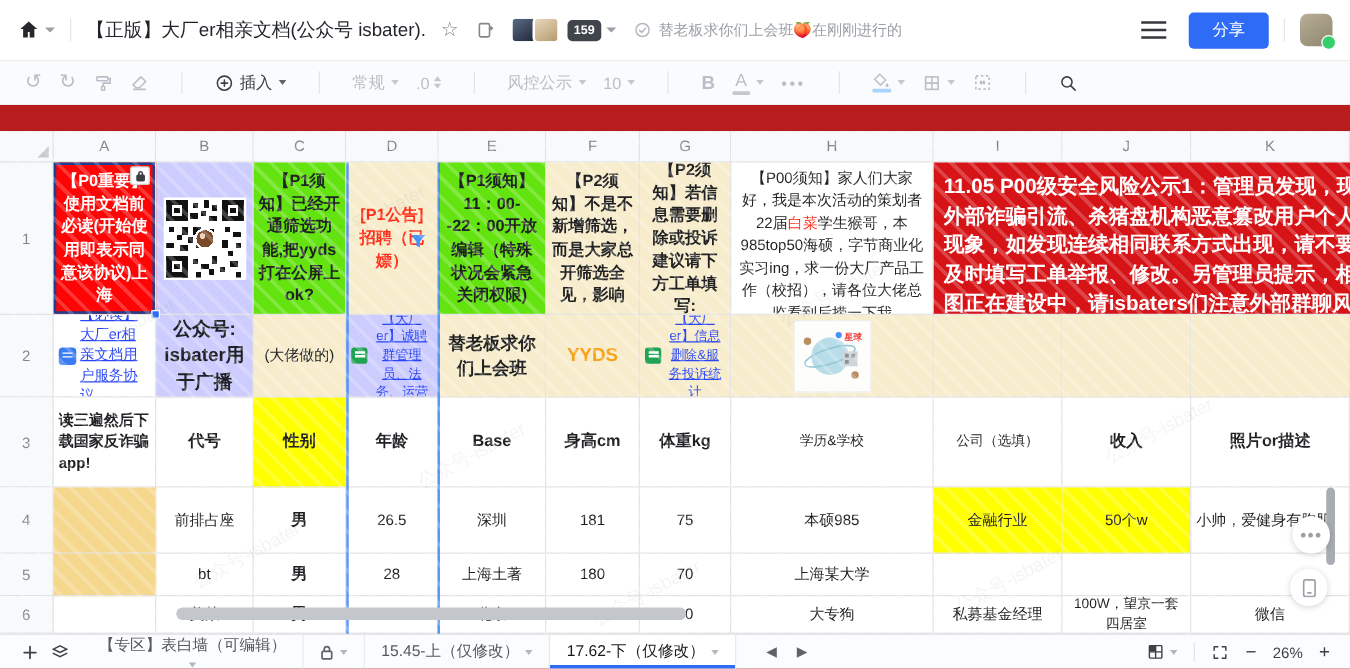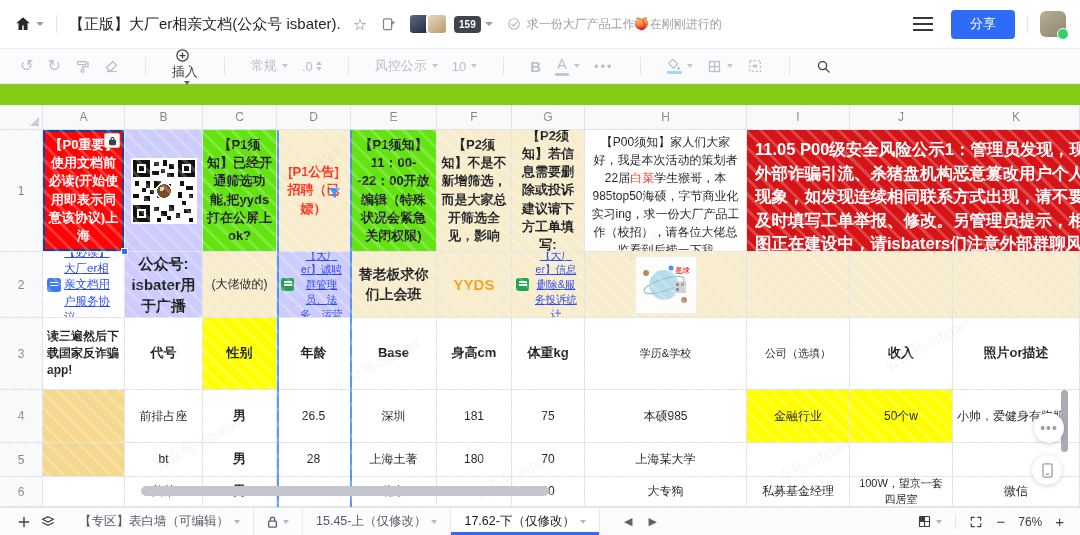--- a/index.html
+++ b/index.html
@@ -1,19 +1,19 @@
 <!DOCTYPE html>
 <html><head>
 <meta charset="utf-8">
 <style>
   * { box-sizing: border-box; }
   html,body { margin:0; padding:0; background:#e9eaec; }
   #app {
     position:relative; width:1080px; height:535px; overflow:hidden;
-    background:#84cc16; font-family:"Liberation Sans","DejaVu Sans",sans-serif;
+    background:#b91c1c; font-family:"Liberation Sans","DejaVu Sans",sans-serif;
     color:#1f2329; font-size:12px;
   }
   
   #topbar { position:absolute; top:0; left:0; width:1080px; height:48px; background:#fff;
     display:flex; align-items:center; padding:0 14px; }
   .tb-ic { color:#202124; display:inline-flex; align-items:center; justify-content:center; }
   .caret { width:0; height:0; border-left:4px solid transparent; border-right:4px solid transparent;
     border-top:4px solid #9aa0a6; display:inline-block; margin-left:4px; }
   .vdiv { width:1px; height:18px; background:#e3e5e8; margin:0 12px; }
   #doc-title { font-size:15px; color:#1f2329; margin-right:12px; white-space:nowrap; }
@@ -31,21 +31,21 @@
   #user-avatar { width:26px; height:26px; border-radius:6px; background:linear-gradient(145deg,#b9ae96,#8e8671); position:relative; }
   #user-avatar .badge { position:absolute; right:-3px; bottom:-3px; width:12px; height:12px;
     background:#35d06b; border-radius:50%; border:1.5px solid #fff; }
   
   #toolbar { position:absolute; top:48px; left:0; width:1080px; height:36px; background:#fafbfc;
     border-top:1px solid #eceef1; border-bottom:1px solid #eceef1;
     display:flex; align-items:center; padding:0 20px; gap:14px; }
   .t-ic { color:#b9bec7; font-size:16px; line-height:1; display:inline-flex; align-items:center; cursor:pointer; }
   .t-ic.on { color:#3c4043; }
   .t-lbl { color:#b9bec7; font-size:13px; display:inline-flex; align-items:center; cursor:pointer; }
-  .t-lbl.on { color:#3c4043;flex-direction:column; }
+  .t-lbl.on { color:#3c4043; }
   .t-caret { width:0;height:0;border-left:3.5px solid transparent;border-right:3.5px solid transparent;
     border-top:4px solid #c3c8cf; margin-left:5px; }
   .stack-arrows { display:inline-flex; flex-direction:column; gap:2px; margin-left:3px; }
   .stack-arrows i { width:0;height:0;border-left:3px solid transparent;border-right:3px solid transparent; display:block; }
   .stack-arrows .up { border-bottom:4px solid #c3c8cf; }
   .stack-arrows .dn { border-top:4px solid #c3c8cf; }
   .u-bar { display:block; height:3px; background:#c3c8cf; margin-top:1px; border-radius:1px; }
   .u-bar.blue { background:#a8d4ff; }
   
   #formulabar { position:absolute; top:84px; left:0; width:1080px; height:21px; background:#fff;
@@ -160,21 +160,21 @@
     <span class="avatar" id="avatar-1" style="margin-left:12px;"></span>
     <span class="avatar" id="avatar-2"></span>
     <span id="collab-badge">159</span>
     <span class="caret"></span>
     <span class="tb-ic" style="margin-left:14px;">
       <svg width="14" height="14" viewBox="0 0 24 24" fill="none" stroke="#b4b8be" stroke-width="2">
           <circle cx="12" cy="12" r="9"></circle>
           <path d="M8 12.5l3 3 5-6" stroke-linecap="round" stroke-linejoin="round"></path>
         </svg>
     </span>
-    <span id="modified-text">求一份大厂产品工作🍑在刚刚进行的</span>
+    <span id="modified-text">替老板求你们上会班🍑在刚刚进行的</span>
     <span id="hamburger"></span>
     <button id="share-btn">分享</button>
     <span class="vdiv"></span>
     <span id="user-avatar">
         <span class="badge"></span>
       </span>
   </div>
 
   <div id="toolbar">
     <span class="t-ic">↺</span>
@@ -584,21 +584,21 @@
       <svg width="14" height="14" viewBox="0 0 24 24" fill="none" stroke="#3c4043" stroke-width="2.4">
           <path d="M12 4v16M4 12h16" stroke-linecap="round"></path>
         </svg>
     </span>
     <span class="bb-ic">
       <svg width="16" height="16" viewBox="0 0 24 24" fill="none" stroke="#3c4043" stroke-width="1.8">
           <path d="M12 4l8 4-8 4-8-4z"></path>
           <path d="M4 13l8 4 8-4" stroke-linecap="round"></path>
         </svg>
     </span>
-    <span class="sheet-tab" style="margin-left:6px;">
+    <span class="sheet-tab" style="margin-left:6px;flex-direction:column;">
       <span>【专区】表白墙（可编辑）</span>
       <span class="tab-caret"></span>
     </span>
     <span class="sheet-tab">
       <svg width="11" height="12" viewBox="0 0 12 14" fill="none" stroke="#5f6368" stroke-width="1.6">
           <rect x="1.5" y="6" width="9" height="7" rx="1"></rect>
           <path d="M3.5 6V4a2.5 2.5 0 0 1 5 0v2"></path>
         </svg>
       <span class="tab-caret"></span>
     </span>
@@ -621,18 +621,18 @@
           </svg>
         <span class="tab-caret" style="margin-left:4px;"></span>
       </span>
       <span style="width:1px;height:15px;background:#e3e5e8;"></span>
       <span style="display:inline-flex;">
         <svg width="14" height="14" viewBox="0 0 24 24" fill="none" stroke="#3c4043" stroke-width="2">
             <path d="M9 4H4v5M15 4h5v5M9 20H4v-5M15 20h5v-5" stroke-linecap="round" stroke-linejoin="round"></path>
           </svg>
       </span>
       <span class="zoom-btn">−</span>
-      <span id="zoom-level">76%</span>
+      <span id="zoom-level">26%</span>
       <span class="zoom-btn">+</span>
     </span>
   </div>
 
 </div>
 
 </body></html>

